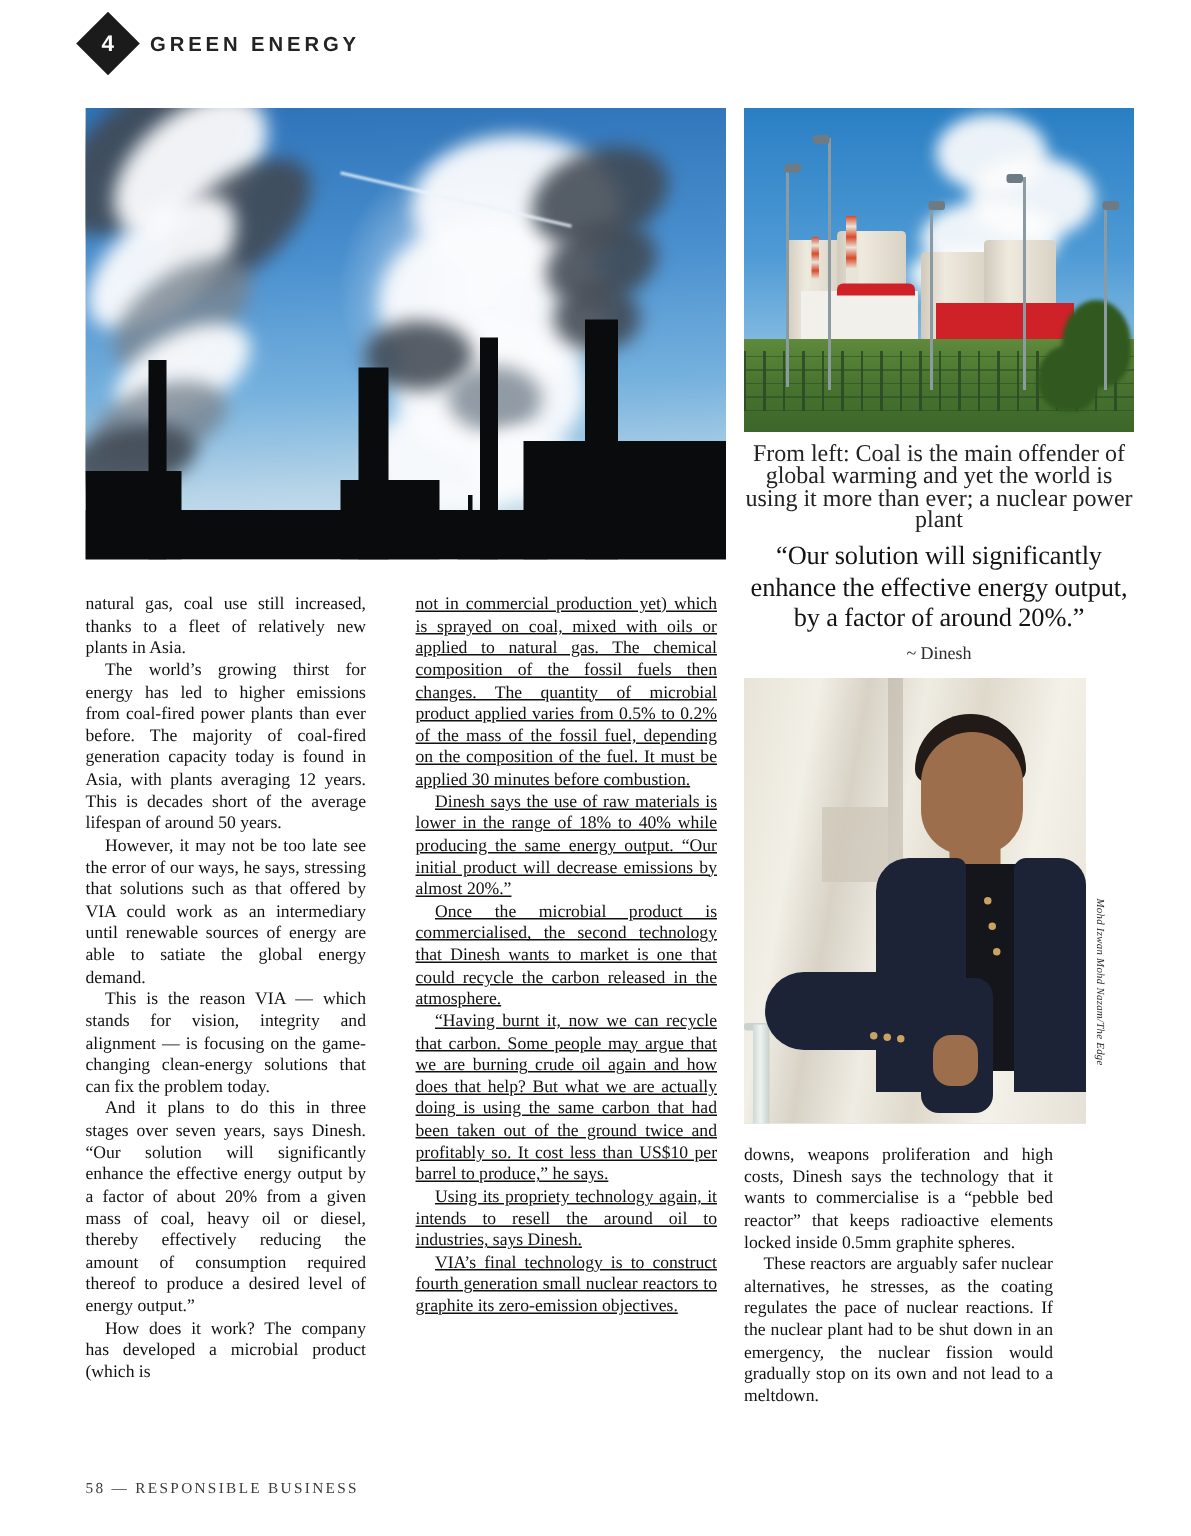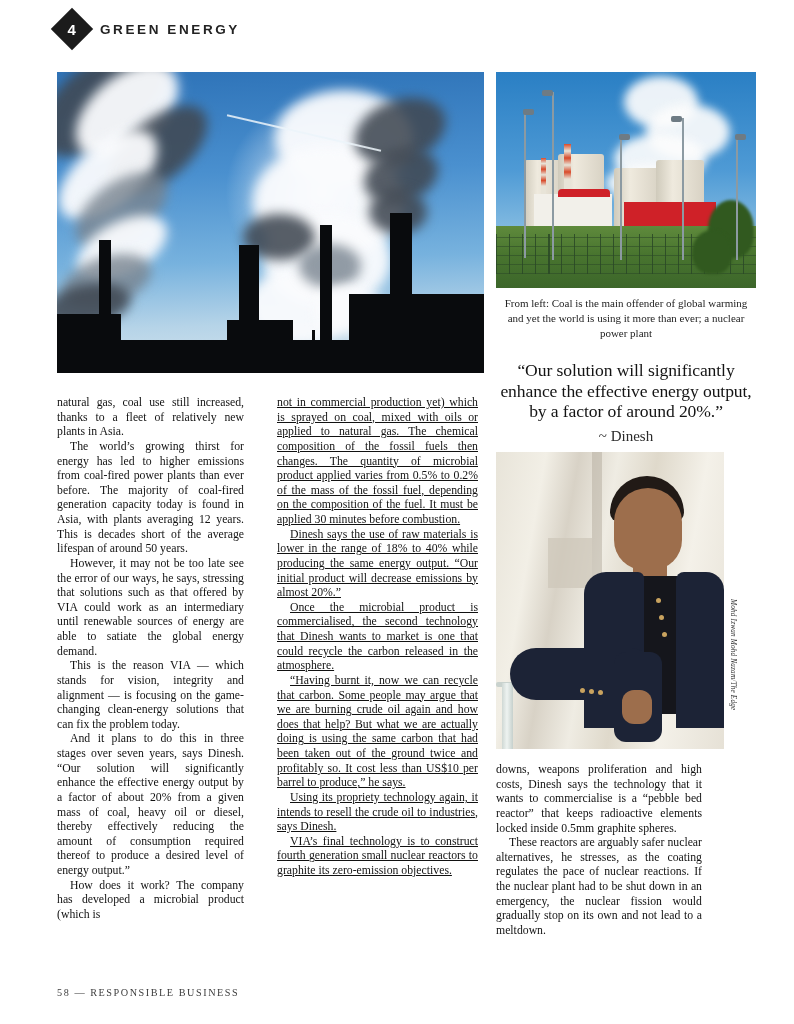--- a/index.html
+++ b/index.html
@@ -221,42 +221,42 @@
     white-space: nowrap;
   }
 
   
   #photo-caption {
     position: absolute;
     left: 496px;
     top: 296px;
     width: 260px;
     text-align: center;
-    font-size: 11px;
+    font-size: 16px;
     line-height: 14.8px;
     color: #232323;
   }
 
   
   #pull-quote {
     position: absolute;
     left: 493px;
     top: 360px;
     width: 266px;
     text-align: center;
   }
   #pull-quote-text {
     font-size: 17.6px;
     line-height: 20.5px;
     color: #141414;
     letter-spacing: -0.1px;
   }
   #pull-quote-attrib {
     margin-top: 6px;
-    font-size: 15px;
+    font-size: 12px;
     color: #2b2b2b;
   }
 
   
   .column {
     position: absolute;
     font-size: 11.75px;
     line-height: 14.62px;
     color: #111111;
     text-align: justify;
@@ -415,21 +415,21 @@
   <p>This is the reason VIA — which stands for vision, integrity and alignment — is focusing on the game-changing clean-energy solutions that can fix the problem today.</p>
   <p>And it plans to do this in three stages over seven years, says Dinesh. “Our solution will significantly enhance the effective energy output by a factor of about 20% from a given mass of coal, heavy oil or diesel, thereby effectively reducing the amount of consumption required thereof to produce a desired level of energy output.”</p>
   <p>How does it work? The company has developed a microbial product (which is</p>
 </div>
 
 <div class="column" id="column-2">
   <p class="no-indent">not in commercial production yet) which is sprayed on coal, mixed with oils or applied to natural gas. The chemical composition of the fossil fuels then changes. The quantity of microbial product applied varies from 0.5% to 0.2% of the mass of the fossil fuel, depending on the composition of the fuel. It must be applied 30 minutes before combustion.</p>
   <p>Dinesh says the use of raw materials is lower in the range of 18% to 40% while producing the same energy output. “Our initial product will decrease emissions by almost 20%.”</p>
   <p>Once the microbial product is commercialised, the second technology that Dinesh wants to market is one that could recycle the carbon released in the atmosphere.</p>
   <p>“Having burnt it, now we can recycle that carbon. Some people may argue that we are burning crude oil again and how does that help? But what we are actually doing is using the same carbon that had been taken out of the ground twice and profitably so. It cost less than US$10 per barrel to produce,” he says.</p>
-  <p>Using its propriety technology again, it intends to resell the crude oil to industries, says Dinesh.</p>
+  <p>Using its propriety technology again, it intends to resell the around oil to industries, says Dinesh.</p>
   <p>VIA’s final technology is to construct fourth generation small nuclear reactors to graphite its zero-emission objectives.</p>
 </div>
 
 <div class="column" id="column-3">
   <p class="no-indent">downs, weapons proliferation and high costs, Dinesh says the technology that it wants to commercialise is a “pebble bed reactor” that keeps radioactive elements locked inside 0.5mm graphite spheres.</p>
   <p>These reactors are arguably safer nuclear alternatives, he stresses, as the coating regulates the pace of nuclear reactions. If the nuclear plant had to be shut down in an emergency, the nuclear fission would gradually stop on its own and not lead to a meltdown.</p>
 </div>
 
 <div id="page-footer">58 — RESPONSIBLE BUSINESS</div>
 

